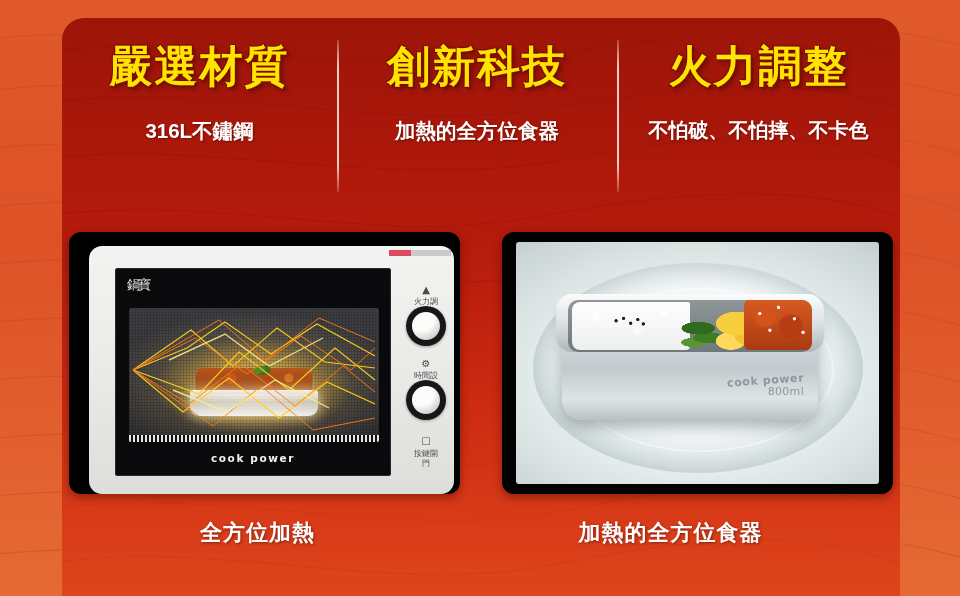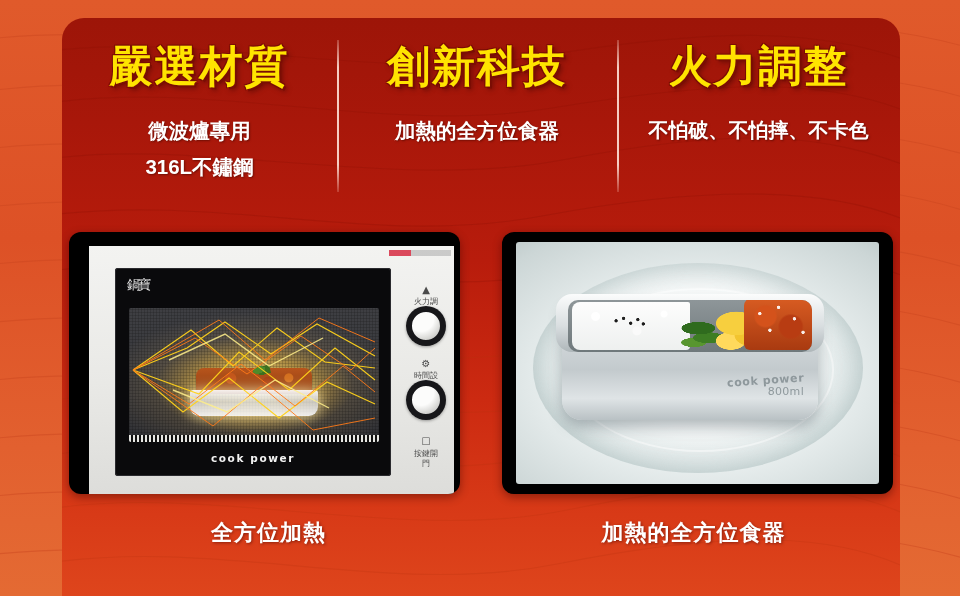--- a/index.html
+++ b/index.html
@@ -83,21 +83,21 @@
     background:#000;
     overflow:hidden;
     position:relative;
     box-shadow:0 3px 10px rgba(50,4,0,.45);
   }
 
   
   .mw-body {
     position:absolute; left:20px; top:14px; width:365px; height:248px;
     background:linear-gradient(180deg,#f3f3f1 0%,#e9e9e6 55%,#ddddda 100%);
-    border-radius:0;
+    border-radius:13px;
   }
   .mw-door {
     position:absolute; left:26px; top:22px; width:276px; height:208px;
     background:#0a0a0c; border-radius:3px;
     box-shadow:inset 0 0 0 1px #2a2a2e;
   }
   .mw-logo-mark {
     position:absolute; left:12px; top:10px; width:30px; height:24px;
     color:#fff; font-size:13px; line-height:1;
     font-family:"DejaVu Sans",sans-serif;
@@ -266,21 +266,21 @@
     position:absolute; right:14px; bottom:22px; text-align:right;
     color:#8e989c; line-height:1.05;
     font-family:"DejaVu Sans",sans-serif;
   }
   .bt-vol { font-size:11px; letter-spacing:.3px; }
   .bt-logo { font-size:11px; font-weight:bold; letter-spacing:.6px; transform:rotate(-4deg); }
 
   
   .captions {
     position:absolute; left:0; top:500px; width:838px; height:46px;
-    display:flex; justify-content:center; gap:34px;
+    display:flex; justify-content:flex-start; gap:22px;
   }
   .caption {
     width:391px; text-align:center;
     color:#ffffff; font-size:22px; font-weight:bold; letter-spacing:1px;
     text-shadow:1px 1px 3px rgba(70,8,0,.55);
   }
 </style>
 </head>
 <body>
 
@@ -318,21 +318,20 @@
         <path d="M-20 492 C 145 464, 340 526, 505 492 S 770 458, 860 504"></path>
         <path d="M-20 546 C 155 518, 325 580, 495 546 S 780 512, 860 558"></path>
       </g>
     </svg>
 
     <div class="headline-row">
 
       <div class="col col-1">
         <div class="col-title">嚴選材質</div>
         <div class="col-sub">
-          <div>微波爐專用</div>
           <div>316L不鏽鋼</div>
         </div>
       </div>
 
       <div class="col col-2">
         <div class="col-title">創新科技</div>
         <div class="col-sub">
           <div>加熱的全方位食器</div>
         </div>
       </div>

